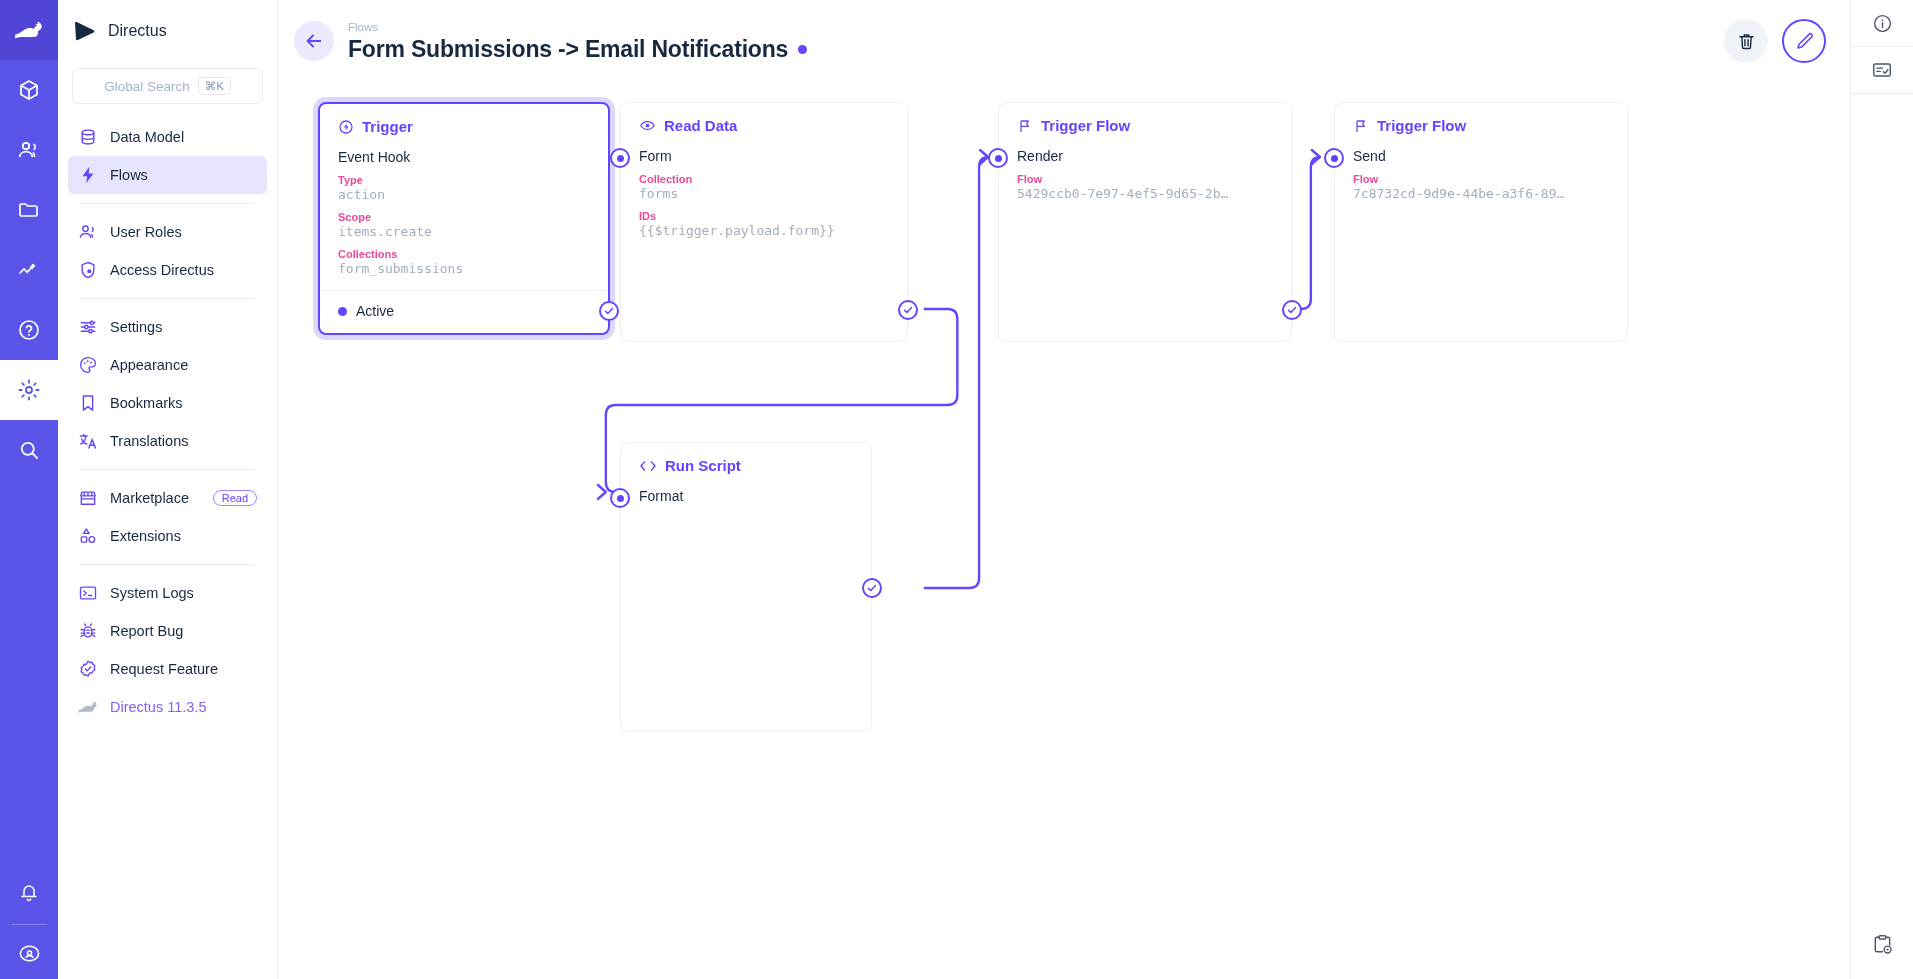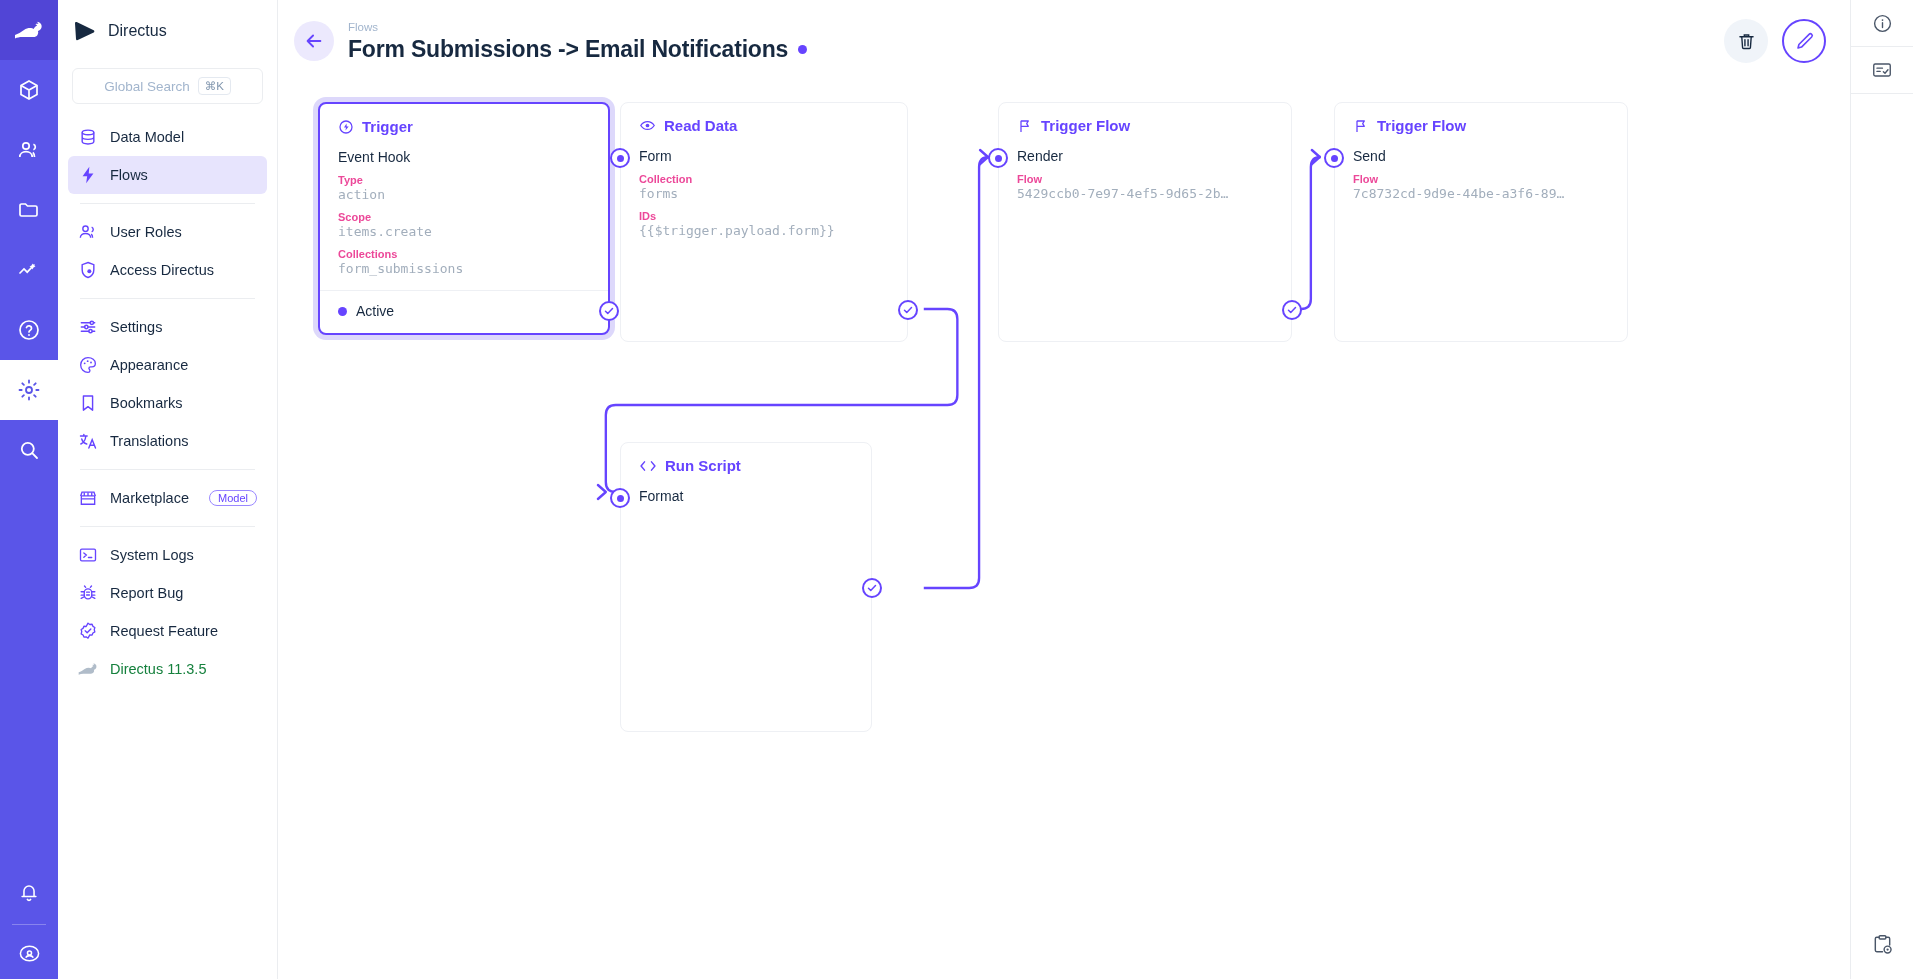--- a/index.html
+++ b/index.html
@@ -44,21 +44,21 @@
     border: 1px solid #e4e9f0; border-radius: 4px; padding: 1px 6px;
     font-size: 11.5px; color: #8196ae;
   }
   .nav-list { padding: 0 10px; }
   .nav-item {
     height: 38px; display: flex; align-items: center; gap: 12px;
     padding: 0 10px; border-radius: 6px; color: #172940; font-size: 14.5px;
   }
   .nav-item .ic { color: #6644ff; display:flex; width:20px; height:20px; align-items:center; justify-content:center;}
   .nav-item.active { background: #e7e4fd; }
-  .nav-item.muted { color: #15803d; text-align: center; }
+  .nav-item.muted { color: #8b5cf6; text-align: center; }
   .nav-item.muted .ic { color: #b0bcc9; }
   .nav-sep { height: 1px; background: #ebedf0; margin: 9px 12px; }
   .badge-beta {
     margin-left: auto; border: 1px solid #9a88ff; color: #6644ff;
     border-radius: 10px; font-size: 11px; padding: 1px 8px;
   }
 
   
   .main { flex: 1 1 auto; position: relative; background: #ffffff; min-width:0; }
   .header {
@@ -297,21 +297,31 @@
         <div class="nav-sep"></div>
         <div class="nav-item">
           <span class="ic">
             <svg width="20" height="20" viewBox="0 0 24 24" fill="none" stroke="#6644ff" stroke-width="1.6">
               <path d="M4 9.5h16v10H4v-10z"></path>
               <path d="M3.2 9.5L4.8 5h14.4l1.6 4.5"></path>
               <path d="M7.5 9.5v-4M12 9.5v-4M16.5 9.5v-4M4 13h16"></path>
             </svg>
           </span>
           <span>Marketplace</span>
-          <span class="badge-beta">Model</span>
+          <span class="badge-beta">Read</span>
+        </div>
+        <div class="nav-item">
+          <span class="ic">
+            <svg width="20" height="20" viewBox="0 0 24 24" fill="none" stroke="#6644ff" stroke-width="1.6">
+              <path d="M10 3.6l3.2 5.2H6.8L10 3.6z"></path>
+              <rect x="4" y="13" width="6.4" height="6.4" rx="1"></rect>
+              <circle cx="16.6" cy="16.2" r="3.4"></circle>
+            </svg>
+          </span>
+          <span>Extensions</span>
         </div>
         <div class="nav-sep"></div>
         <div class="nav-item">
           <span class="ic">
             <svg width="20" height="20" viewBox="0 0 24 24" fill="none" stroke="#6644ff" stroke-width="1.6" stroke-linecap="round">
               <rect x="3" y="5" width="18" height="14" rx="1.6"></rect>
               <path d="M7 9.5l3 2.6-3 2.6M12.5 15h4"></path>
             </svg>
           </span>
           <span>System Logs</span>

